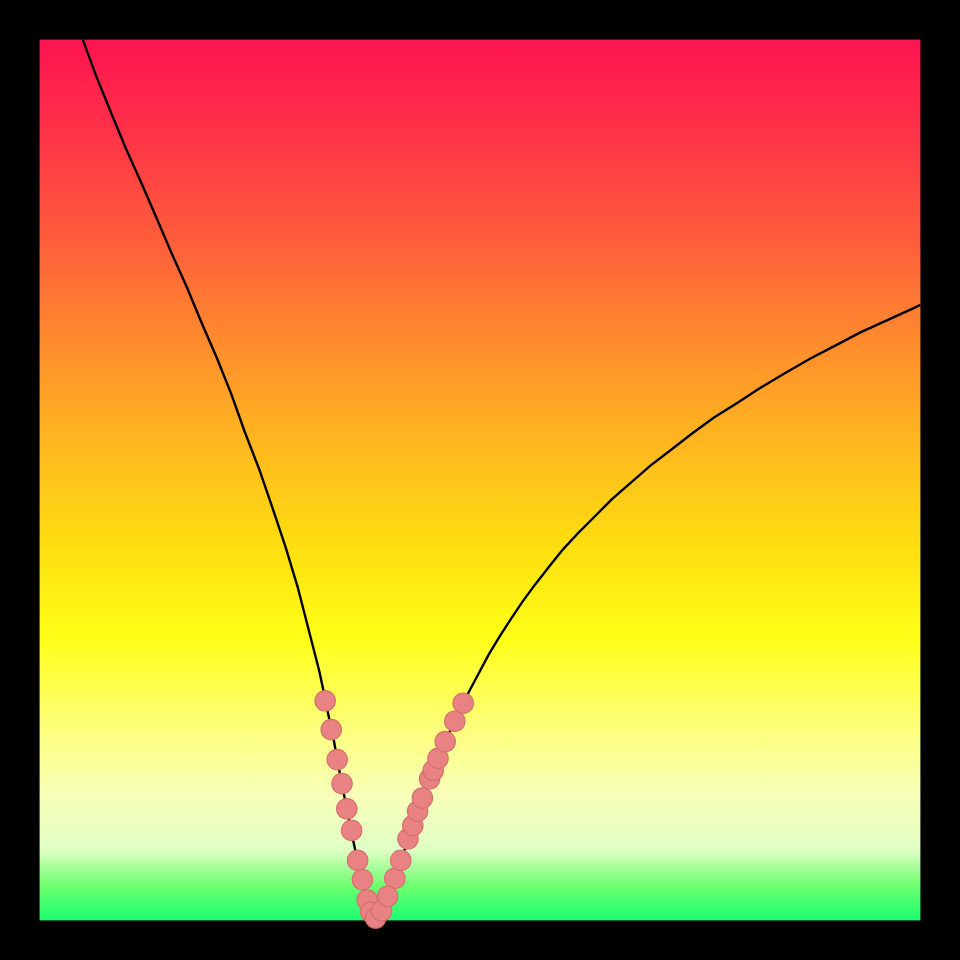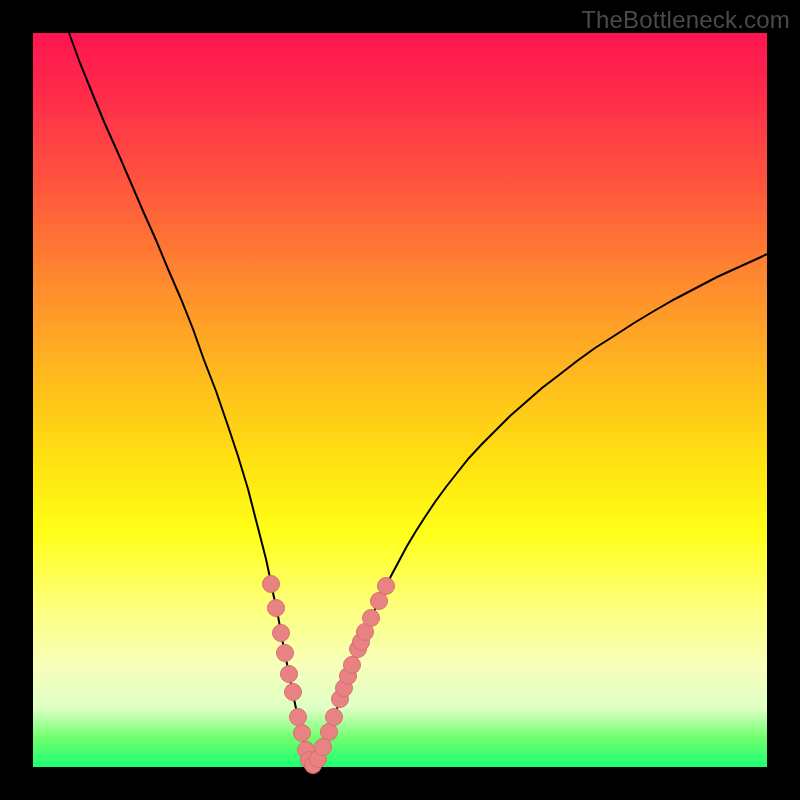--- a/index.html
+++ b/index.html
@@ -87,14 +87,13 @@
           <circle cx="346" cy="568" r="8.5" fill="#e98383" stroke="#d86f6f" stroke-width="1"></circle>
           <circle cx="353" cy="553" r="8.5" fill="#e98383" stroke="#d86f6f" stroke-width="1"></circle>
           <circle cx="273" cy="717" r="8.5" fill="#e98383" stroke="#d86f6f" stroke-width="1"></circle>
           <circle cx="276" cy="727" r="8.5" fill="#e98383" stroke="#d86f6f" stroke-width="1"></circle>
           <circle cx="280" cy="732" r="8.5" fill="#e98383" stroke="#d86f6f" stroke-width="1"></circle>
           <circle cx="285" cy="726" r="8.5" fill="#e98383" stroke="#d86f6f" stroke-width="1"></circle>
           <circle cx="290" cy="714" r="8.5" fill="#e98383" stroke="#d86f6f" stroke-width="1"></circle>
         </g>
     </svg>
   </div>
-  <div class="attribution">TheBottleneck.com</div>
 </div>
 
 </body></html>

